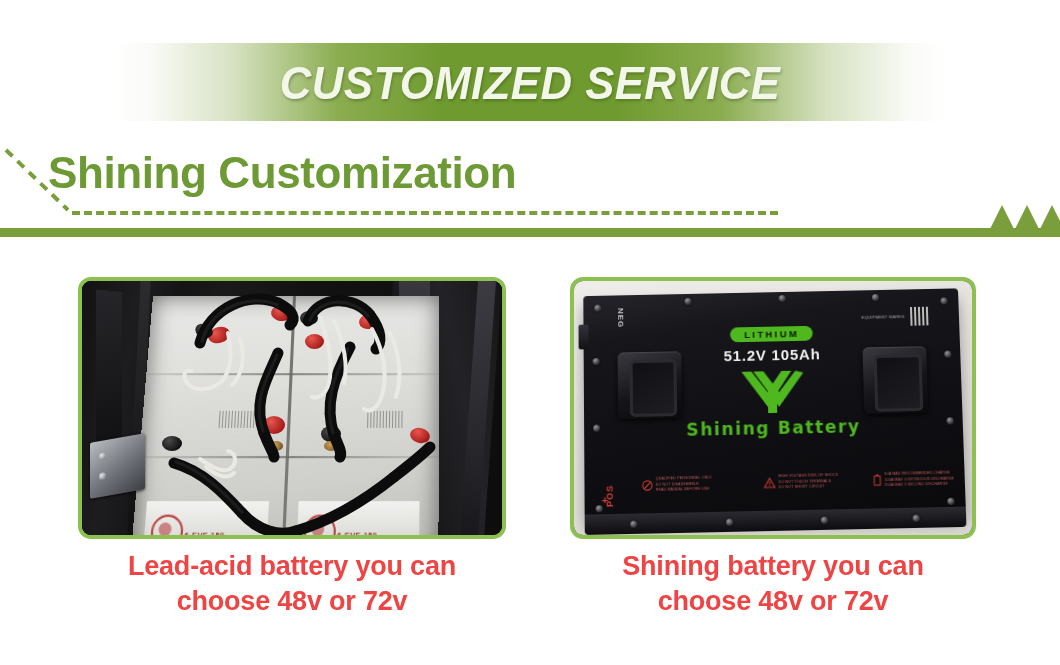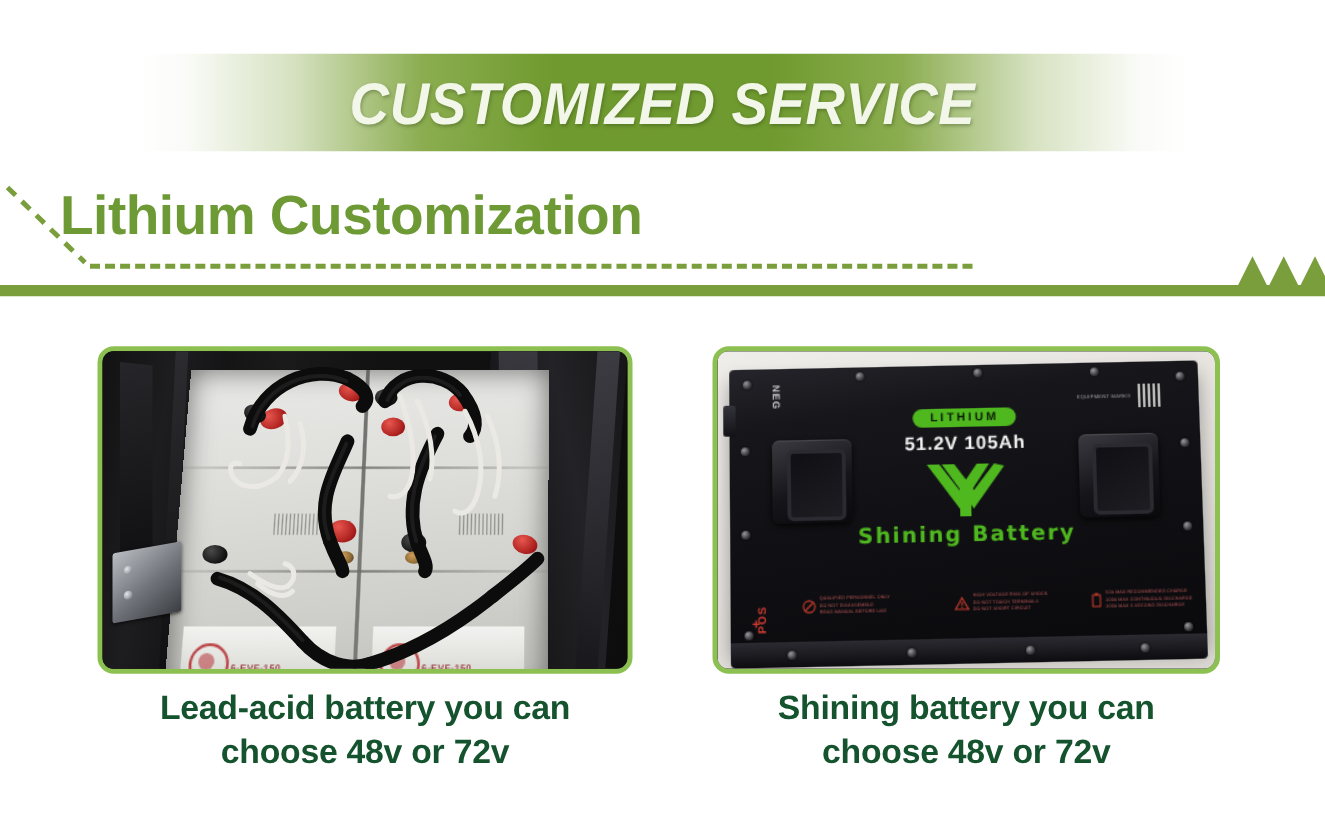--- a/index.html
+++ b/index.html
@@ -75,21 +75,21 @@
   .frame{
     position:absolute;left:0;top:0;width:100%;height:100%;
     border:4px solid #8cc152;border-radius:13px;
     box-sizing:border-box;overflow:hidden;
     background:#111;
   }
   .photo{position:absolute;left:0;top:0;width:100%;height:100%;overflow:hidden;}
 
   .caption{
     position:absolute;left:-4px;top:272px;width:calc(100% + 8px);
-    text-align:center;color:#14532d;
+    text-align:center;color:#ef4444;
     font-size:27px;font-weight:bold;line-height:1.30;
     letter-spacing:-0.2px;
   }
 
   
   .la-bg{
     position:absolute;inset:0;
     background:
       linear-gradient(105deg,#0b0b0c 0%,#131314 18%,#1a1a1b 30%,#121213 46%,#0d0d0e 100%);
   }
@@ -275,21 +275,21 @@
   }
 </style>
 </head>
 <body>
 
 <div class="page">
 
   <div class="banner"></div>
   <div class="banner-title">CUSTOMIZED SERVICE</div>
 
-  <div class="section-title">Lithium Customization</div>
+  <div class="section-title">Shining Customization</div>
 
   <div class="dash-diag">
     <svg width="72" height="68" viewBox="0 0 72 68">
       <path d="M2 4 L64 64" stroke="#7a9e3c" stroke-width="4" stroke-dasharray="9 7" fill="none"></path>
     </svg>
   </div>
   <div class="dash-rule"></div>
 
   <div class="green-bar"></div>
   <div class="zigzag">

